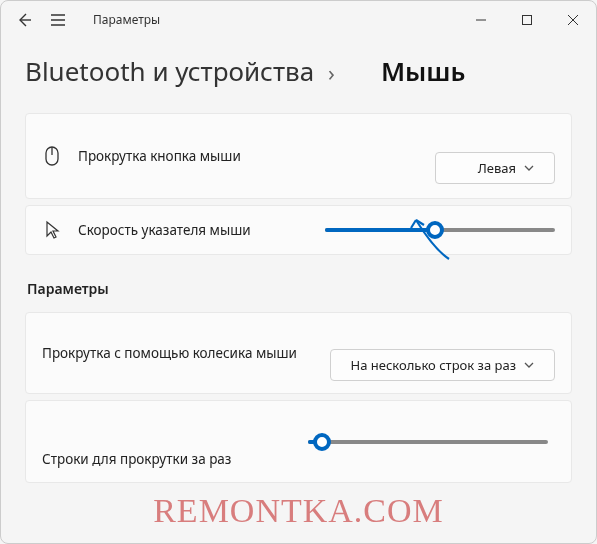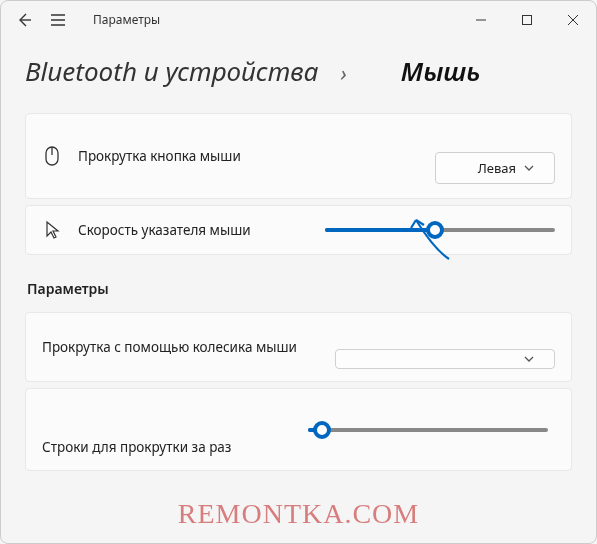--- a/index.html
+++ b/index.html
@@ -6,41 +6,41 @@
   body { width: 597px; height: 544px; background: #f5f5f5; overflow: hidden; position: relative; }
   .window { width: 597px; height: 544px; background: #f5f5f5; border: 1px solid #ccc; border-radius: 8px; display: flex; flex-direction: column; }
   .titlebar { display: flex; align-items: center; height: 38px; padding: 0 0 0 14px; }
   .tb-left { display: flex; align-items: flex-start; gap: 16px; }
   .back-btn { width: 18px; height: 18px; display: flex; align-items: center; justify-content: center; cursor: pointer; }
   .menu-btn { width: 18px; height: 18px; display: flex; align-items: center; justify-content: center; cursor: pointer; }
   .app-title { font-size: 12px; color: #333; margin-left: 10px; }
   .win-controls { margin-left: auto; display: flex; }
   .win-btn { width: 46px; height: 38px; display: flex; align-items: center; justify-content: center; cursor: pointer; }
   .content { padding: 8px 24px 0 24px; flex: 1; overflow: hidden; }
-  .breadcrumb { display: flex; align-items: baseline; gap: 22px; margin-bottom: 24px; margin-top: 6px; font-style: italic; }
+  .breadcrumb { display: flex; align-items: baseline; gap: 14px; margin-bottom: 24px; margin-top: 6px; }
   .bc-parent { font-size: 26px; font-weight: 400; color: #333; }
   .bc-sep { font-size: 22px; color: #666; }
   .bc-current { font-size: 26px; font-weight: 600; color: #111; margin-left: 32px; }
   .row { background: #fbfbfb; border: 1px solid #e8e8e8; border-radius: 4px; padding: 14px 16px; margin-bottom: 6px; display: flex; align-items: center; gap: 16px; }
   .row-icon { width: 20px; height: 20px; display: flex; align-items: center; justify-content: center; color: #333; flex-shrink: 0; }
   .row-label { font-size: 13.5px; color: #222; flex: 1; }
   .select { display: flex; align-items: center; justify-content: flex-end; border: 1px solid #d0d0d0; background: #fdfdfd; border-radius: 4px; padding: 6px 20px; font-size: 13px; color: #222; min-width: 120px; cursor: pointer; margin-top: 24px; }
   .select.wide { min-width: 220px; }
   .chev { margin-left: 8px; color: #666; display: flex; }
   .slider { position: relative; height: 18px; flex: 1; display: flex; align-items: center; max-width: 270px; }
   .track { position: absolute; left: 0; right: 0; height: 4px; background: #888; border-radius: 2px; }
   .fill { position: absolute; left: 0; height: 4px; background: #0067c0; border-radius: 2px; }
   .thumb { position: absolute; width: 18px; height: 18px; background: #fff; border: 4px solid #0067c0; border-radius: 50%; transform: translateX(-50%); }
   .section-title { font-size: 14px; font-weight: 600; color: #222; margin: 24px 0 14px 2px; }
   .toggle-row { display: flex; align-items: center; gap: 10px; }
   .toggle-label { font-size: 13px; color: #222; }
   .toggle { width: 40px; height: 20px; background: #0067c0; border-radius: 10px; position: relative; cursor: pointer; }
   .toggle::after { content: ""; position: absolute; width: 12px; height: 12px; background: #fff; border-radius: 50%; top: 4px; right: 4px; }
   .arrow-overlay { position: absolute; left: 394px; top: 214px; pointer-events: none; }
-  .watermark { position: absolute; bottom: 14px; left: 50%; transform: translateX(-50%); font-family: Georgia, "Times New Roman", serif; font-size: 28px; color: rgba(200, 60, 60, 0.65); letter-spacing: 1px; pointer-events: none; white-space: nowrap; margin-top: 23px; }
+  .watermark { position: absolute; bottom: 14px; left: 50%; transform: translateX(-50%); font-family: Georgia, "Times New Roman", serif; font-size: 34px; color: rgba(200, 60, 60, 0.65); letter-spacing: 1px; pointer-events: none; white-space: nowrap; margin-top: 23px; }
 </style>
 </head>
 <body>
 
 <div class="window">
 
   <div class="titlebar">
     <div class="tb-left">
       <div class="back-btn">
         <svg width="16" height="16" viewBox="0 0 16 16">
@@ -112,20 +112,21 @@
         <div class="fill" style="width:48%"></div>
         <div class="thumb" style="left:48%"></div>
       </div>
     </div>
 
     <div class="section-title">Параметры</div>
 
     <div class="row" style="padding:12px 16px;">
       <span class="row-label">Прокрутка с помощью колесика мыши</span>
       <div class="select wide">
+        <span>На несколько строк за раз</span>
         <span class="chev">
             <svg width="10" height="6" viewBox="0 0 10 6">
               <path d="M1 1 L5 5 L9 1" stroke="#555" stroke-width="1.3" fill="none"></path>
             </svg>
           </span>
       </div>
     </div>
 
     <div class="row">
       <span class="row-label" style="flex:0 0 auto; min-width:250px;margin-top:35px;">Строки для прокрутки за раз</span>

